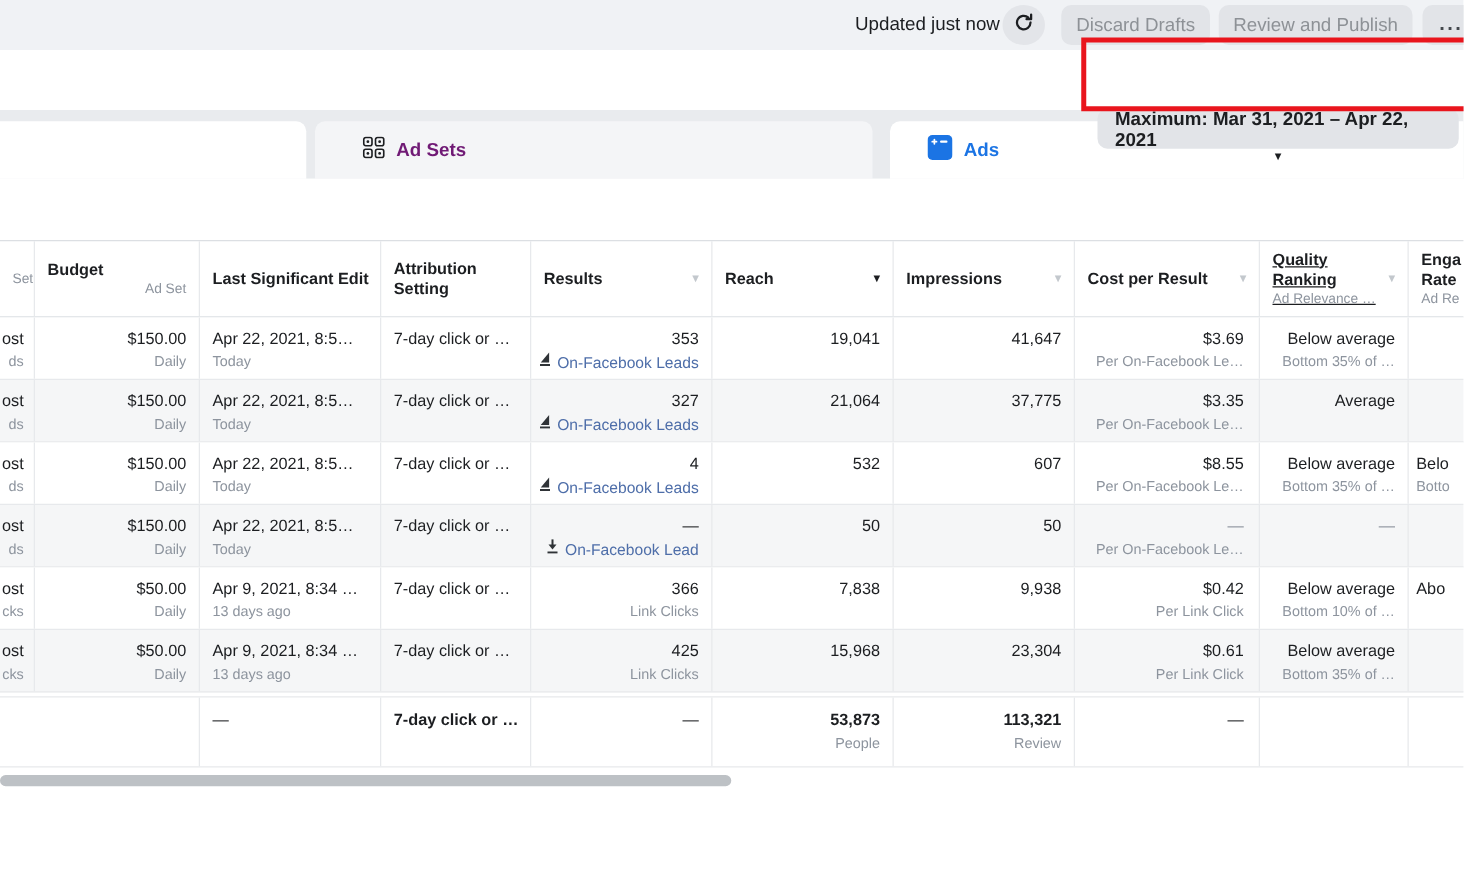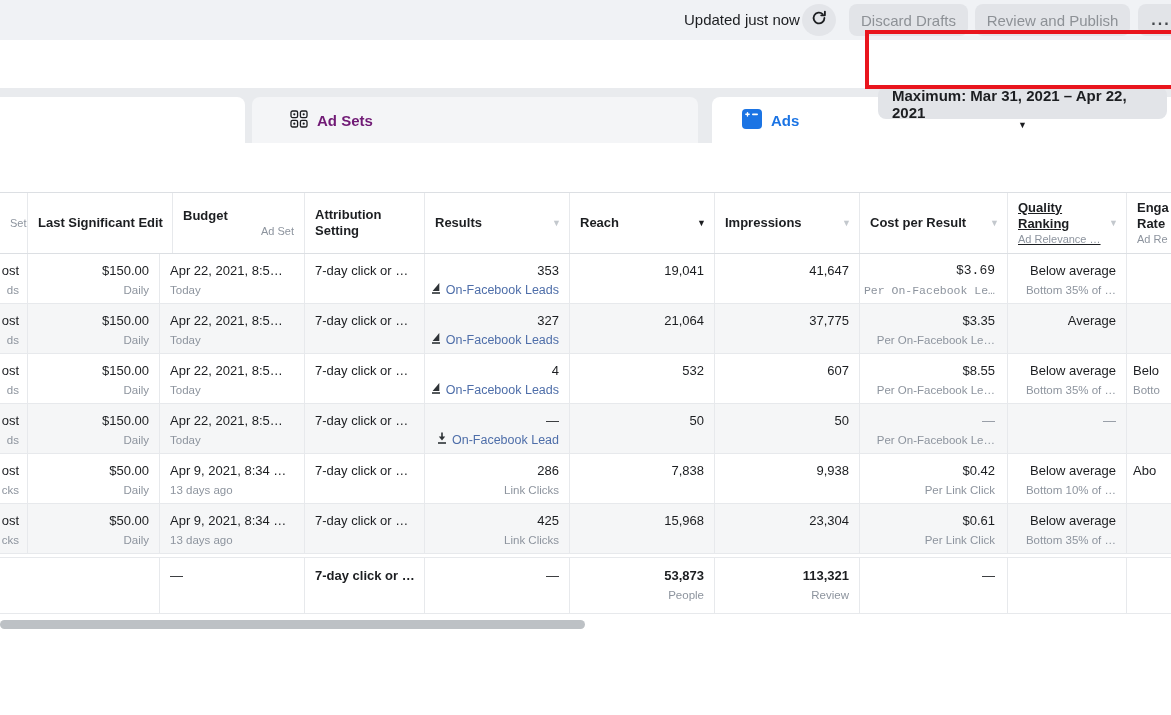--- a/index.html
+++ b/index.html
@@ -183,26 +183,26 @@
       <span>Reports</span>
       <span class="caret">▼</span>
     </div>
   </div>
 
   <div class="table-wrap">
     <div class="thead" id="thead">
         <div class="hcell bordered" style="width: 28px;">
           <div class="hsub right">Set</div>
         </div>
-        <div class="hcell bordered" style="width: 145px;">
-          <div class="hline">Last Significant Edit</div>
-        </div>
         <div class="hcell bordered" style="width: 132px;">
           <div class="hline">Budget</div>
           <div class="hsub right">Ad Set</div>
+        </div>
+        <div class="hcell bordered" style="width: 145px;">
+          <div class="hline">Last Significant Edit</div>
         </div>
         <div class="hcell bordered" style="width: 120px;">
           <div class="hline">Attribution</div>
           <div class="hline">Setting</div>
         </div>
         <div class="hcell bordered" style="width: 145px;">
           <div class="hline">Results</div>
           <span class="hcaret inactive">▼</span>
         </div>
         <div class="hcell bordered" style="width: 145px;">
@@ -255,21 +255,21 @@
                 </svg></span>
               <span class="ltext">On-Facebook Leads</span>
             </div>
           </div>
           <div class="cell c-reach ar bordered" style="width: 145px;">
             <div class="main">19,041</div>
           </div>
           <div class="cell c-impressions ar bordered" style="width: 145px;">
             <div class="main">41,647</div>
           </div>
-          <div class="cell c-cost ar bordered" style="width: 148px; font-family: Liberation Mono, monospace;">
+          <div class="cell c-cost ar bordered" style="width: 148px;">
             <div class="main">$3.69</div>
             <div class="sub">Per On-Facebook Le…</div>
           </div>
           <div class="cell c-quality ar bordered" style="width: 119px;">
             <div class="main">Below average</div>
             <div class="sub">Bottom 35% of …</div>
           </div>
           <div class="cell c-engagement al" style="width: 60px;"></div>
         </div>
         <div class="trow alt">
@@ -410,21 +410,21 @@
             <div class="sub">Daily</div>
           </div>
           <div class="cell c-last_edit al bordered" style="width: 145px;">
             <div class="main">Apr 9, 2021, 8:34 …</div>
             <div class="sub">13 days ago</div>
           </div>
           <div class="cell c-attribution al bordered" style="width: 120px;">
             <div class="main">7-day click or …</div>
           </div>
           <div class="cell c-results ar bordered" style="width: 145px;">
-            <div class="main">286</div>
+            <div class="main">366</div>
             <div class="sub">Link Clicks</div>
           </div>
           <div class="cell c-reach ar bordered" style="width: 145px;">
             <div class="main">7,838</div>
           </div>
           <div class="cell c-impressions ar bordered" style="width: 145px;">
             <div class="main">9,938</div>
           </div>
           <div class="cell c-cost ar bordered" style="width: 148px;">
             <div class="main">$0.42</div>

